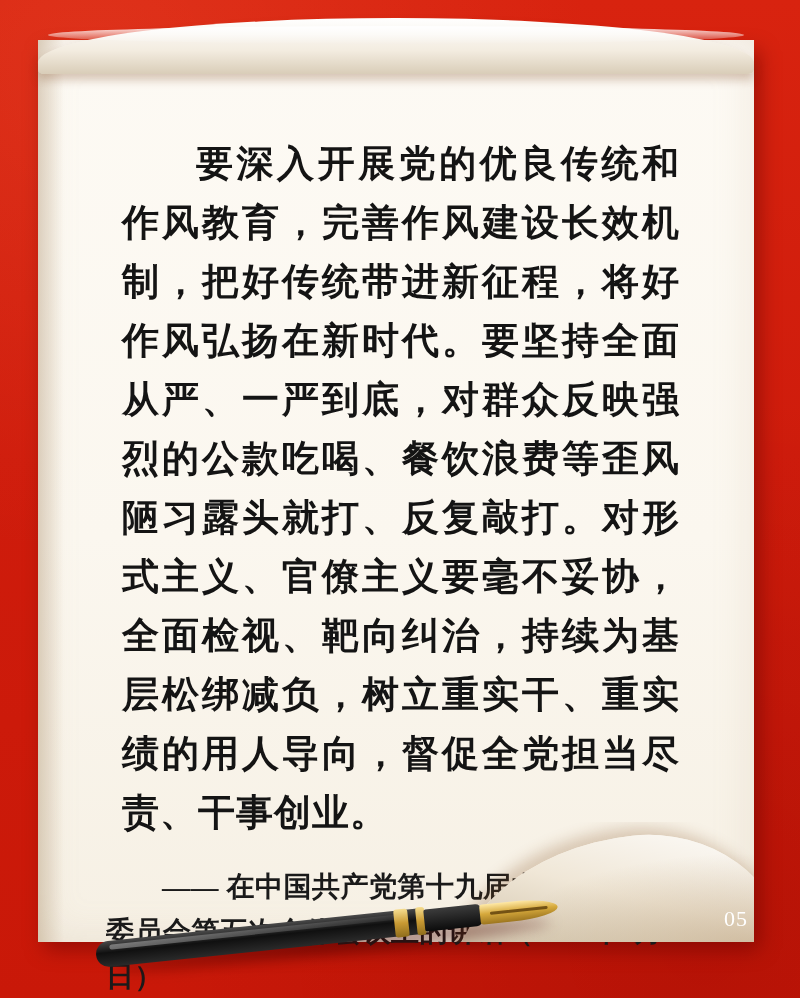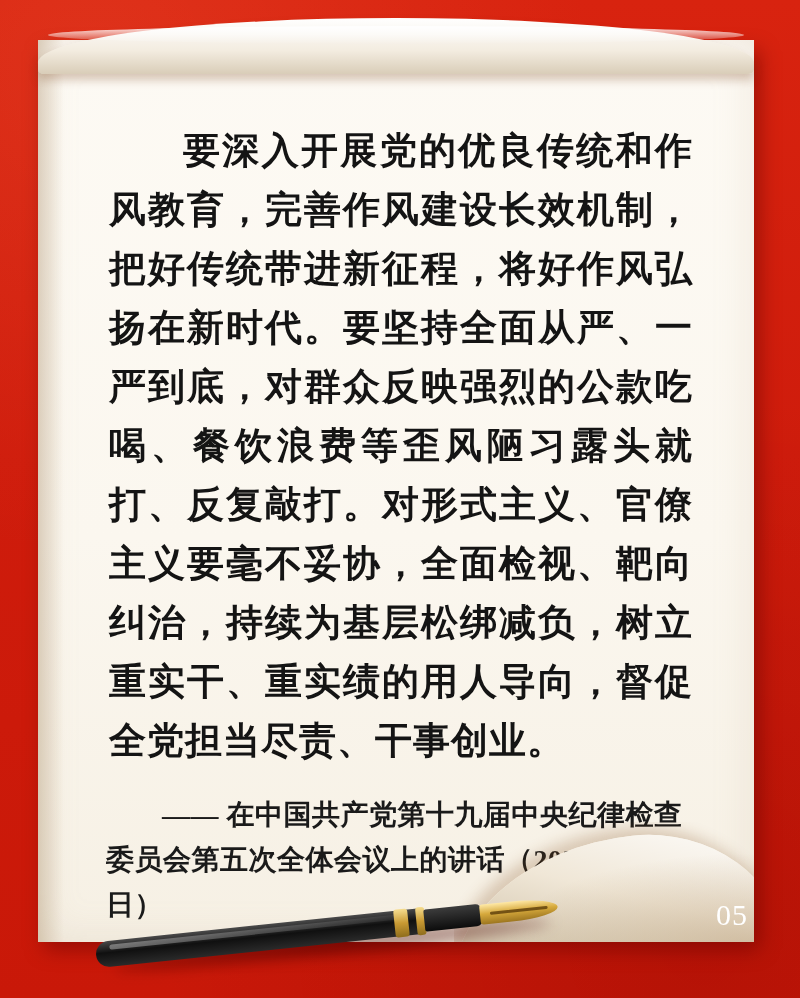--- a/index.html
+++ b/index.html
@@ -135,42 +135,42 @@
   }
 
   .quote-body {
     font-family: "Liberation Serif", serif;
     font-size: 37px;
     line-height: 59px;
     color: #141414;
     text-indent: 74px;
     letter-spacing: 1px;
     text-align: justify;
-    margin: 3px;
+    margin: 16px;
     font-weight: 600;
   }
 
   .attribution {
     margin-top: 22px;
     font-family: "Liberation Serif", serif;
     font-size: 28px;
     line-height: 45px;
     color: #1a1a1a;
     text-indent: 56px;
     letter-spacing: 0.5px;
     font-weight: 600;
   }
 
   
   .page-number {
     position: absolute;
     right: 52px;
     bottom: 66px;
     font-family: "Liberation Serif", serif;
-    font-size: 30px;
+    font-size: 22px;
     color: #ffffff;
     letter-spacing: 1px;
   }
 
   
   .pen {
     position: absolute;
     left: 100px;
     bottom: 6px;
     width: 470px;

